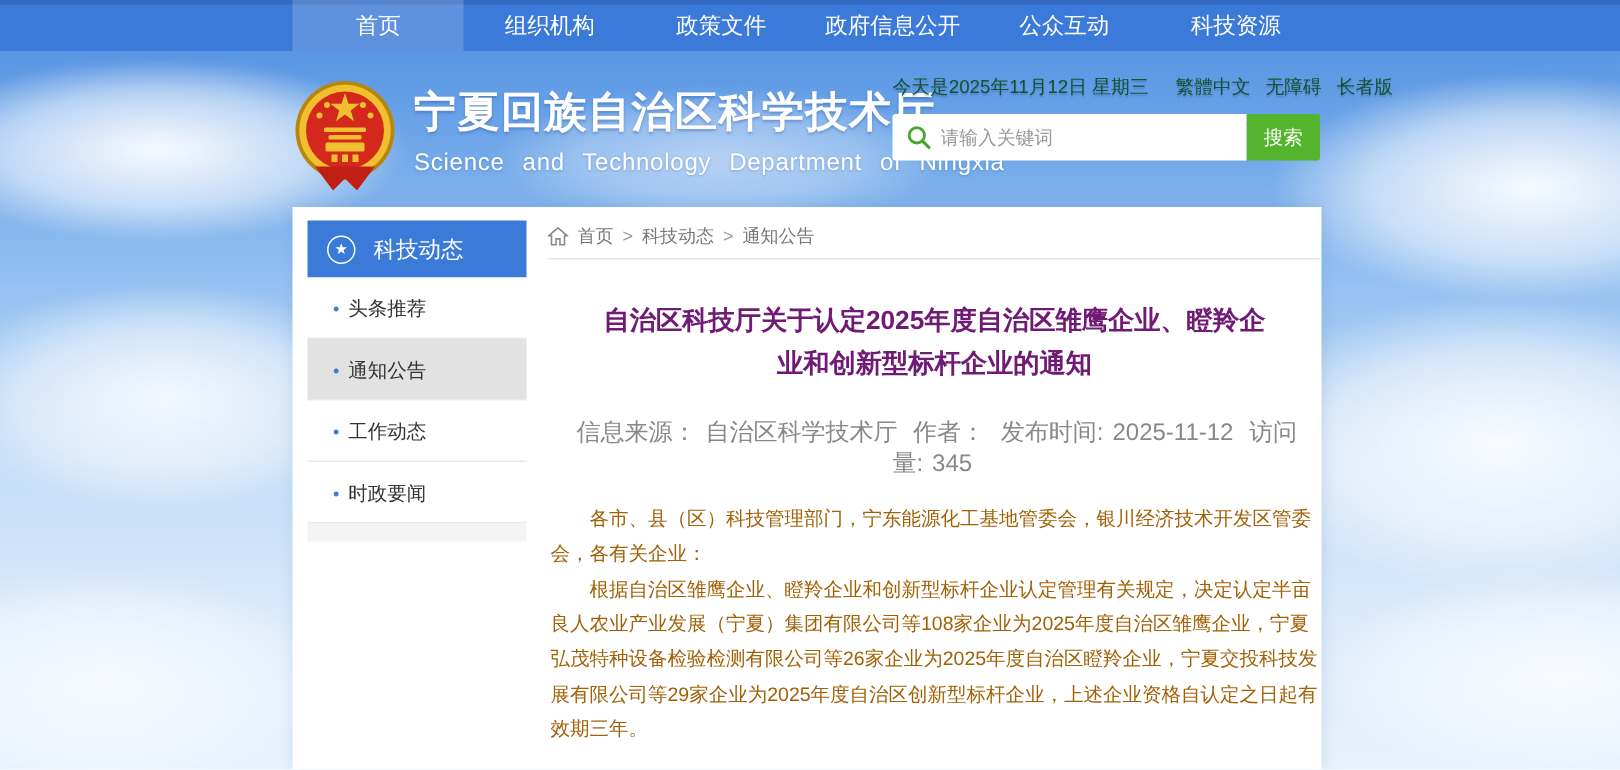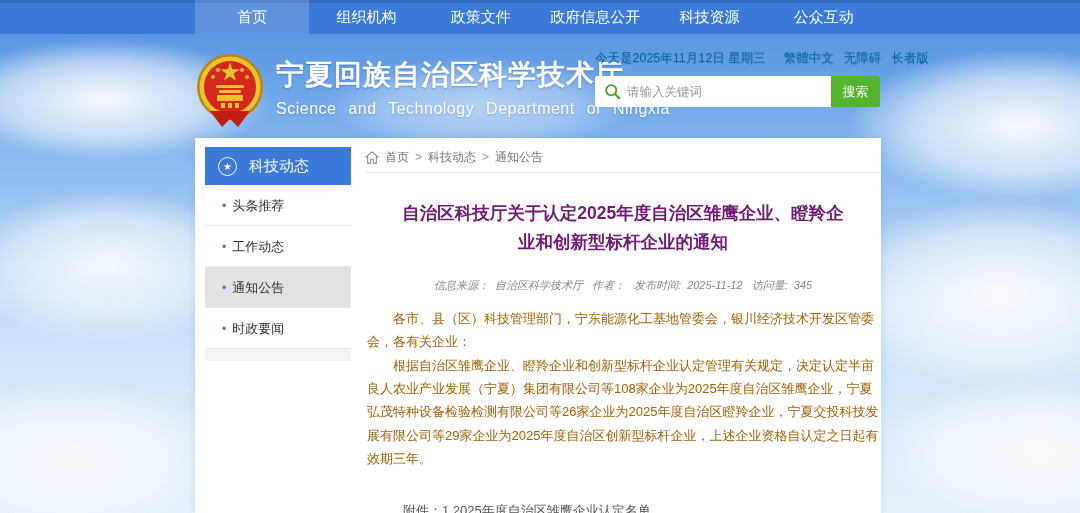--- a/index.html
+++ b/index.html
@@ -31,21 +31,21 @@
 
   
   .site-header { position:absolute; left:0; top:34px; width:1080px; height:104px; z-index:4; }
   .emblem { position:absolute; left:196px; top:19px; width:68px; height:74px; }
   .site-titles { position:absolute; left:276px; top:22px; width:320px; }
   .site-title { color:#fff; font-size:28px; font-weight:bold; letter-spacing:1px;
     text-shadow:0 1px 2px rgba(30,70,140,.35); white-space:nowrap; }
   .site-subtitle { margin-top:6px; color:#fff; font-size:16px; letter-spacing:.5px;
     word-spacing:7px; text-shadow:0 1px 2px rgba(30,70,140,.3); white-space:nowrap; }
   .header-right { position:absolute; left:595px; top:16px; width:285px; }
-  .header-meta { display:flex; align-items:center; color:#0369a1; font-size:12.5px;
+  .header-meta { display:flex; align-items:center; color:#14532d; font-size:12.5px;
     text-shadow:0 1px 1px rgba(30,70,140,.3); white-space:nowrap; }
   .header-date { margin-right:18px; }
   .quick-link { margin-right:10px; cursor:pointer; }
   .search-row { margin-top:9px; display:flex; height:31px; }
   .search-box { position:relative; width:256px; height:31px; background:#fff;
     border-radius:2px 0 0 2px; }
   .search-box input { position:absolute; left:32px; top:0; width:182px; height:31px;
     border:none; outline:none; font-size:12.5px; color:#333; background:transparent;
     font-family:inherit; }
   .search-box input::placeholder { color:#999; }
@@ -73,21 +73,21 @@
 
   
   .main { position:absolute; left:170px; top:0; width:516px; height:375px; }
   .breadcrumb { display:flex; align-items:center; height:35px; padding-top:4px;
     font-size:12px; color:#777; border-bottom:1px solid #e4e4e4; }
   .bc-home { width:14px; height:13px; margin-right:6px; }
   .bc-sep { margin:0 6px; color:#999; }
   .bc-link { cursor:pointer; }
   .article-title { margin:26px 30px 0; text-align:center; font-size:17.5px;
     font-weight:bold; color:#701a75; line-height:1.65; }
-  .article-meta { margin-top:21px; text-align:center; font-size:11px; color:#888;font-style:italic; }
+  .article-meta { margin-top:21px; text-align:center; font-size:16px; color:#888; }
   .article-meta span { margin:0 3px; }
   .article-body { margin:14px 2px 0; font-size:13px; color:#a16207; line-height:1.8; }
   .article-body p { text-indent:2em; }
   .attachments { display:flex; margin:30px 0 0 38px; font-size:13px; color:#555;
     line-height:1.75; }
   .att-label { white-space:nowrap; }
   .att-item { cursor:pointer; }
 </style>
 </head>
 <body>
@@ -99,22 +99,22 @@
 <div class="cloud c5"></div>
 <div class="cloud c6"></div>
 <div class="cloud c7"></div>
 
 <div class="topnav">
   <div class="topnav-inner">
     <div class="nav-item active">首页</div>
     <div class="nav-item">组织机构</div>
     <div class="nav-item">政策文件</div>
     <div class="nav-item">政府信息公开</div>
+    <div class="nav-item">公众互动</div>
     <div class="nav-item">科技资源</div>
-    <div class="nav-item">公众互动</div>
   </div>
 </div>
 
 <div class="site-header">
   <svg class="emblem" viewBox="0 0 68 74">
     <circle cx="34" cy="34" r="33" fill="#b8860b"></circle>
     <circle cx="34" cy="34" r="30.5" fill="#f0c030"></circle>
     <circle cx="34" cy="34" r="26" fill="#d5281c"></circle>
     <path d="M34 9 L36.3 16.2 L43.8 16.2 L37.8 20.6 L40 27.8 L34 23.4 L28 27.8 L30.2 20.6 L24.2 16.2 L31.7 16.2 Z" fill="#f0c030"></path>
     <circle cx="22" cy="17" r="2" fill="#f0c030"></circle>
@@ -154,22 +154,22 @@
 </div>
 
 <div class="content">
 
   <div class="sidebar">
     <div class="sidebar-head">
       <span class="sidebar-head-icon">★</span>
       <span>科技动态</span>
     </div>
     <div class="side-item"><span class="dot">•</span><span>头条推荐</span></div>
+    <div class="side-item active"><span class="dot">•</span><span>通知公告</span></div>
     <div class="side-item"><span class="dot">•</span><span>工作动态</span></div>
-    <div class="side-item active"><span class="dot">•</span><span>通知公告</span></div>
     <div class="side-item"><span class="dot">•</span><span>时政要闻</span></div>
     <div class="sidebar-foot"></div>
   </div>
 
   <div class="main">
     <div class="breadcrumb">
       <svg class="bc-home" viewBox="0 0 16 15">
         <path d="M8 1 L15 7 L13 7 L13 14 L9.5 14 L9.5 9.5 L6.5 9.5 L6.5 14 L3 14 L3 7 L1 7 Z" fill="none" stroke="#888" stroke-width="1.2"></path>
       </svg>
       <span class="bc-link">首页</span>

